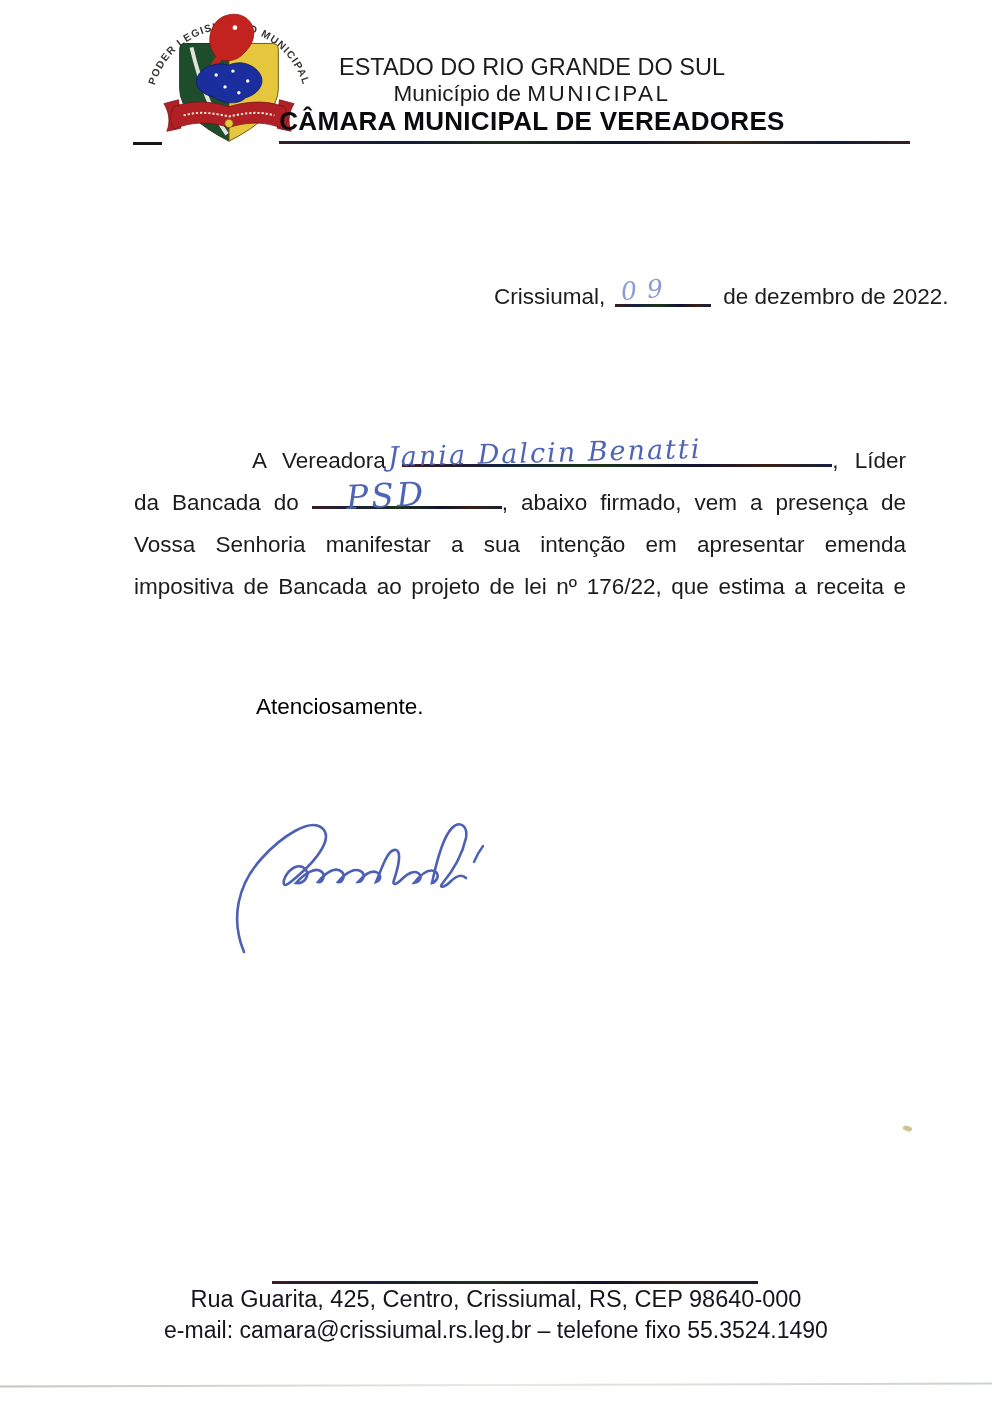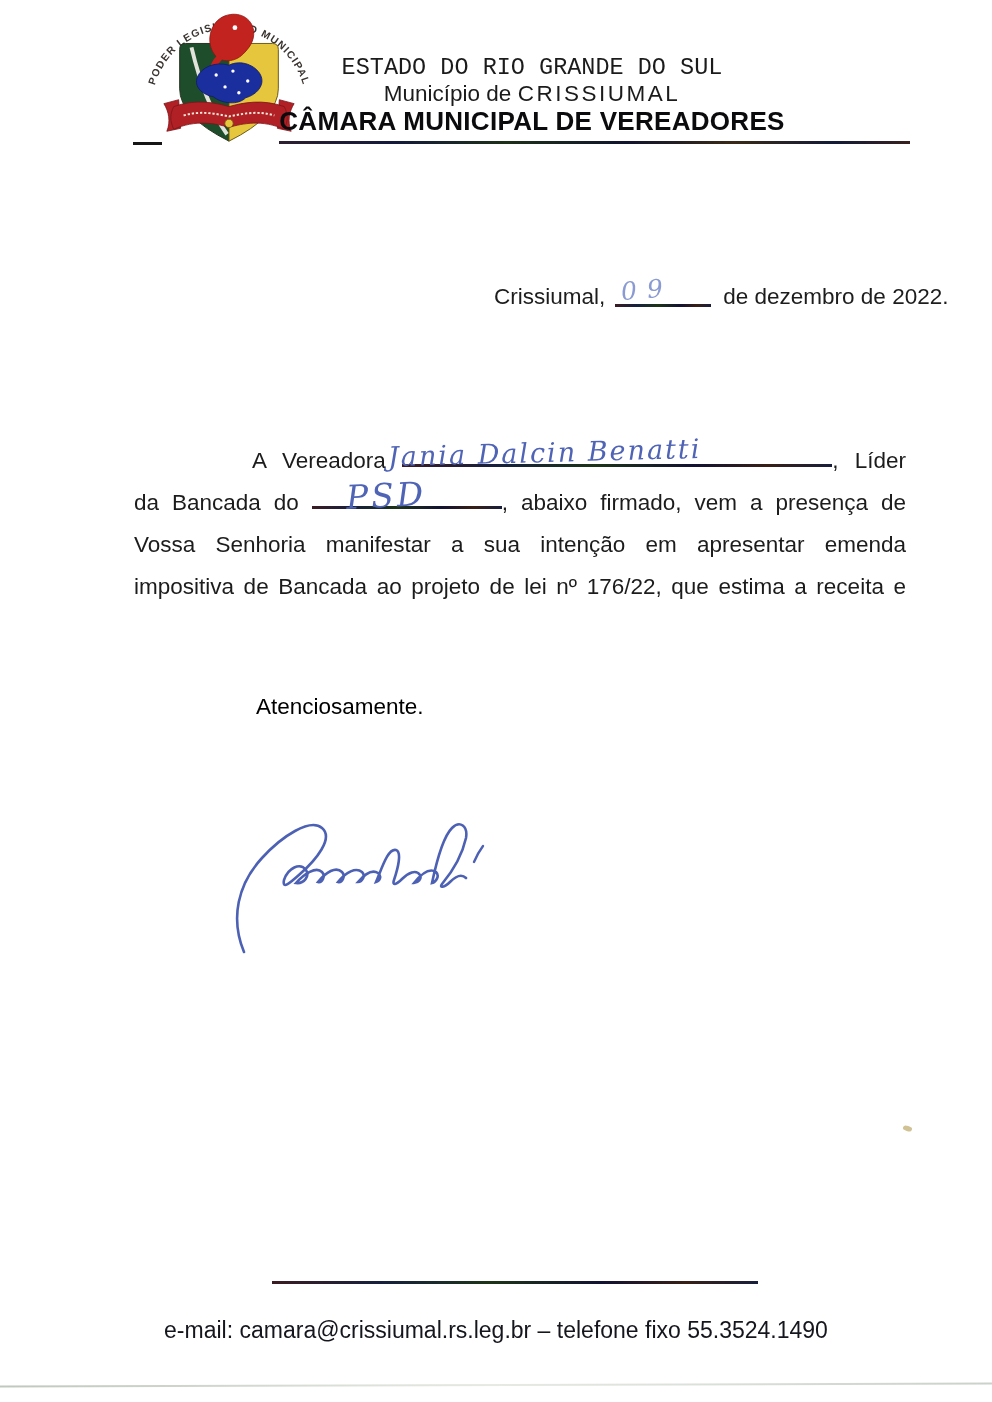--- a/index.html
+++ b/index.html
@@ -6,21 +6,21 @@
   .page{
     position:relative;
     width:992px;height:1402px;
     background:#ffffff;
     overflow:hidden;
     font-family:"Liberation Sans", sans-serif;
     color:#1e1e1e;
   }
   
   .hdr-line{position:absolute;left:160px;width:744px;text-align:center;white-space:nowrap;}
-  .hdr-1{top:54px;font-size:23.5px;color:#1b1b1b;font-family:Liberation Mono, monospace;}
+  .hdr-1{top:54px;font-size:23.5px;color:#1b1b1b;}
   .hdr-2{top:81px;font-size:22.5px;color:#1b1b1b;}
   .hdr-2 .city{letter-spacing:2.5px;}
   .hdr-3{top:106px;font-size:26px;font-weight:700;color:#0b0b0e;letter-spacing:.3px;}
   .hdr-rule{
     position:absolute;left:279px;top:141px;width:631px;height:3px;
     background:linear-gradient(90deg,#2d2030 0%,#141a3c 18%,#1d3018 36%,#10142e 55%,#3a2a16 72%,#131b38 88%,#38201e 100%);
   }
   .hdr-dash{position:absolute;left:133px;top:142px;width:29px;height:3px;background:#161616;}
   .logo{position:absolute;left:138px;top:4px;width:182px;height:148px;}
   
@@ -116,21 +116,21 @@
     </g>
 
     <path d="M24,101 L39,97 L41,126 L27,129 C31,119 29,109 24,101 Z" fill="#b02025" stroke="#7a1518" stroke-width="0.8"></path>
     <path d="M156,101 L141,97 L139,126 L153,129 C149,119 151,109 156,101 Z" fill="#b02025" stroke="#7a1518" stroke-width="0.8"></path>
     <path d="M34,104 C56,96 76,100 90,104 C104,100 124,96 146,104 C150,112 150,118 146,127 C124,117 104,121 90,125 C76,121 56,117 34,127 C30,118 30,112 34,104 Z" fill="#b02025" stroke="#7a1518" stroke-width="0.8"></path>
     <path d="M44,113 C60,108 76,111 90,114 C104,111 120,108 136,113" stroke="#f0e8d8" stroke-width="2" stroke-dasharray="2.3 1.9" fill="none"></path>
     <circle cx="90" cy="121" r="4.2" fill="#e6c63c" stroke="#7a5a10" stroke-width="0.8"></circle>
   </svg>
 
   <div class="hdr-line hdr-1">ESTADO DO RIO GRANDE DO SUL</div>
-  <div class="hdr-line hdr-2"><span>Município de </span><span class="city">CRISSIUMAL</span></div>
+  <div class="hdr-line hdr-2"><span>Município de </span><span class="city">MUNICIPAL</span></div>
   <div class="hdr-line hdr-3">CÂMARA MUNICIPAL DE VEREADORES</div>
   <div class="hdr-rule"></div>
   <div class="hdr-dash"></div>
 
   <div class="dateline">
     <span>Crissiumal,</span>
     <span class="blank date-blank rule-ink">
       <span class="hw hw-day">09</span>
     </span>
     <span>de dezembro de 2022.</span>
@@ -164,17 +164,18 @@
              C 136,69 144,63 150,67 C 154,70 152,75 148,76
              C 154,62 160,42 168,44 C 174,46 170,62 166,74 C 164,80 168,79 174,73
              C 180,67 188,63 192,69 C 194,73 190,77 186,77
              C 194,67 202,62 208,66 C 212,70 208,76 204,77
              C 208,58 214,32 224,22 C 232,14 240,20 238,32 C 234,50 224,66 214,78
              C 211,82 216,82 222,76 C 228,70 234,68 238,72" fill="none" stroke="#4d61b4" stroke-width="2.6" stroke-linecap="round"></path>
     <path d="M 246,56 C 249,49 252,44 255,40" fill="none" stroke="#4d61b4" stroke-width="2.4" stroke-linecap="round"></path>
   </svg>
 
   <div class="ftr-rule rule-ink"></div>
+  <div class="ftr-line ftr-1">Rua Guarita, 425, Centro, Crissiumal, RS, CEP 98640-000</div>
   <div class="ftr-line ftr-2">e-mail: camara@crissiumal.rs.leg.br – telefone fixo 55.3524.1490</div>
 
   <div class="speck"></div>
   <div class="scan-edge"></div>
 </div>
 
 </body></html>

